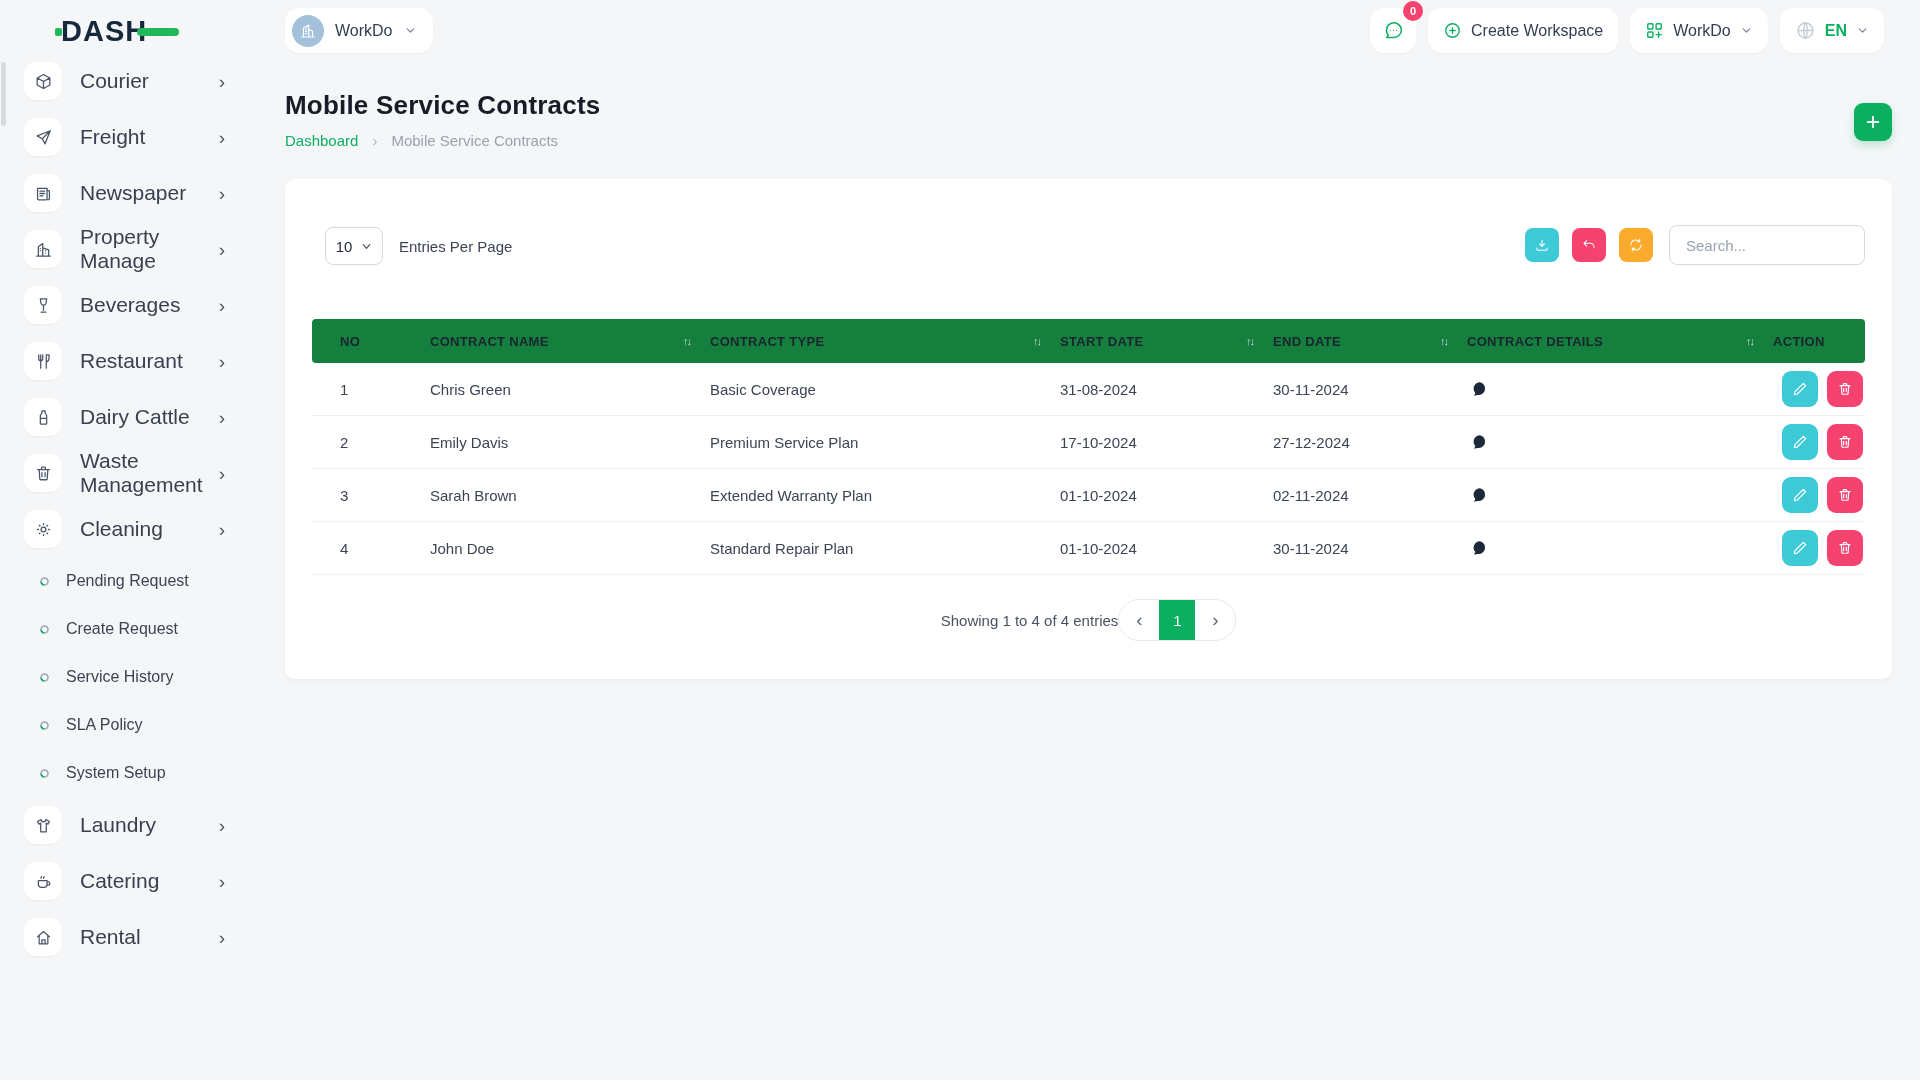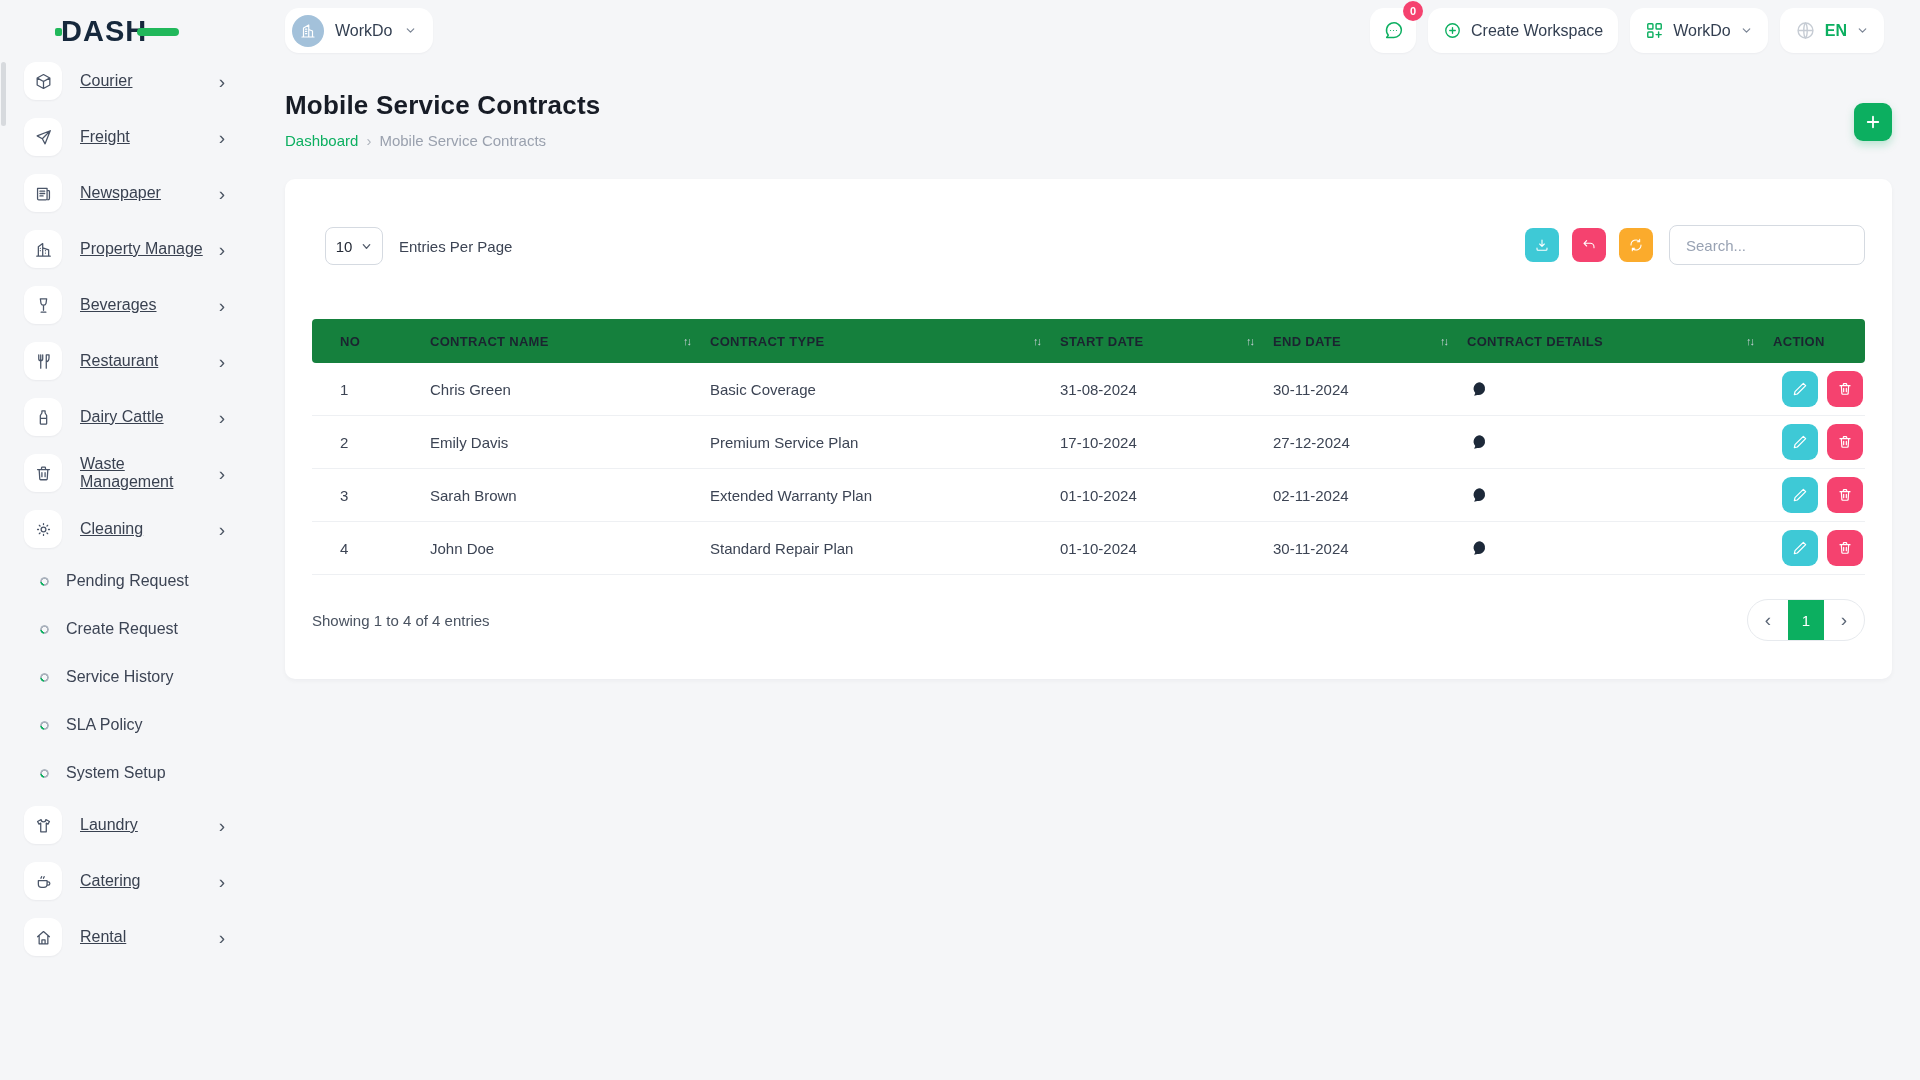--- a/index.html
+++ b/index.html
@@ -8,21 +8,21 @@
   body { font-family: "Liberation Sans", sans-serif; background:#f5f6f8; color:#39414e; }
   .app { position:relative; width:1920px; height:1080px; }
 
   
   .sidebar { position:absolute; left:0; top:0; width:257px; height:1080px; background:#f5f6f8; z-index:2; }
   .scroll-thumb { position:absolute; left:1px; top:62px; width:5px; height:64px; background:#d7dade; border-radius:3px; }
   .side-nav { padding-top:53px; }
   .side-item { height:56px; display:flex; align-items:center; padding-left:24px; cursor:pointer; }
   .side-ico { width:38px; height:38px; background:#ffffff; border-radius:12px; display:flex; align-items:center; justify-content:center; color:#4a5568; box-shadow:0 1px 2px rgba(16,24,40,.05); flex:0 0 auto; }
   .side-ico svg { width:19px; height:19px; }
-  .side-label { margin-left:18px; font-size:16px; color:#394150; flex:1;text-decoration:underline; }
+  .side-label { margin-left:18px; font-size:21px; color:#394150; flex:1; }
   .side-chev { margin-right:32px; color:#4b5563; font-size:19px; line-height:1; font-weight:400; }
   .side-item.active-pill { height:50px; margin:3px 18px; padding-left:8px; background:#0CAF60; border-radius:14px; box-shadow:0 8px 14px rgba(12,175,96,.28); }
   .side-item.active-pill .side-ico { border-radius:12px; }
   .side-item.active-pill .side-label { color:#ffffff; font-weight:700; margin-left:16px; }
   .side-item.active-pill .side-chev { margin-right:16px; color:#ffffff; display:flex; }
   .ham { display:flex; flex-direction:column; gap:5px; }
   .ham i { display:block; width:18px; height:3px; border-radius:2px; background:#0CAF60; }
   .sub-item { height:48px; display:flex; align-items:center; padding-left:40px; cursor:pointer; }
   .bullet { width:9px; height:9px; border-radius:50%;
     background:conic-gradient(from 190deg,#0CAF60 0 80deg,#a9b1bc 80deg 360deg);
@@ -46,21 +46,21 @@
   .pill svg.lead { width:19px; height:19px; color:#0CAF60; }
   .pill svg.globe { width:21px; height:21px; color:#c6ccd4; }
   .pill .lang { color:#0CAF60; font-weight:700; }
   .chev-d { display:flex; color:#7a8494; }
   .chev-d svg { width:13px; height:13px; }
 
   
   .main { position:absolute; left:257px; top:60px; width:1663px; height:1020px; padding:0 28px; }
   .page-head { position:relative; margin-top:30px; }
   .page-title { font-size:26px; font-weight:700; color:#171c26; letter-spacing:.2px; }
-  .breadcrumb { margin-top:11px; font-size:15px; display:flex; align-items:center; gap:8px; }
+  .breadcrumb { margin-top:11px; font-size:15px; display:flex; align-items:center; gap:14px; }
   .bc-link { color:#0CAF60; text-decoration:none; cursor:pointer; }
   .bc-sep { color:#aeb4bd; font-size:15px; }
   .bc-cur { color:#9aa1ae; }
   .add-btn { position:absolute; right:0; top:13px; width:38px; height:38px; border:0; border-radius:9px; background:#0CAF60; color:#fff; cursor:pointer; display:flex; align-items:center; justify-content:center; box-shadow:0 4px 8px rgba(12,175,96,.25); }
   .add-btn svg { width:18px; height:18px; }
 
   .card { margin-top:30px; width:1607px; height:500px; background:#ffffff; border-radius:10px; box-shadow:0 2px 5px rgba(16,24,40,.04); padding:46px 27px 0 27px; }
 
   .toolbar { display:flex; justify-content:space-between; align-items:flex-end; }
   .tb-left { display:flex; align-items:center; gap:16px; margin-left:13px; }
@@ -83,21 +83,21 @@
   .td { font-size:15px; color:#3c4454; }
   .td:first-child { padding-left:28px; }
   .detail-btn { border:0; background:transparent; cursor:pointer; color:#1d2939; display:flex; align-items:center; padding:0; margin-left:4px; }
   .detail-btn svg { width:18px; height:18px; }
   .td-action { display:flex; gap:9px; padding-left:9px; }
   .act { width:36px; height:36px; border:0; border-radius:9px; display:flex; align-items:center; justify-content:center; color:#fff; cursor:pointer; }
   .act svg { width:16px; height:16px; }
   .act.edit { background:#3ec9d6; }
   .act.del { background:#f5426f; }
 
-  .card-foot { margin-top:24px; display:flex; justify-content:space-between; align-items:center; }
+  .card-foot { margin-top:24px; display:flex; justify-content:center; align-items:center; }
   .summary { font-size:15px; color:#495260; }
   .pagination { display:flex; height:42px; border:1px solid #e7eaee; border-radius:21px; overflow:hidden; background:#fff; }
   .pg-btn { width:40px; border:0; background:transparent; color:#5b6676; font-size:19px; cursor:pointer; display:flex; align-items:center; justify-content:center; font-family:inherit; }
   .pg-cur { width:36px; border:0; background:#0CAF60; color:#ffffff; font-size:15px; cursor:pointer; display:flex; align-items:center; justify-content:center; font-family:inherit; }
 </style>
 </head>
 <body>
 
 <div class="app">
 

